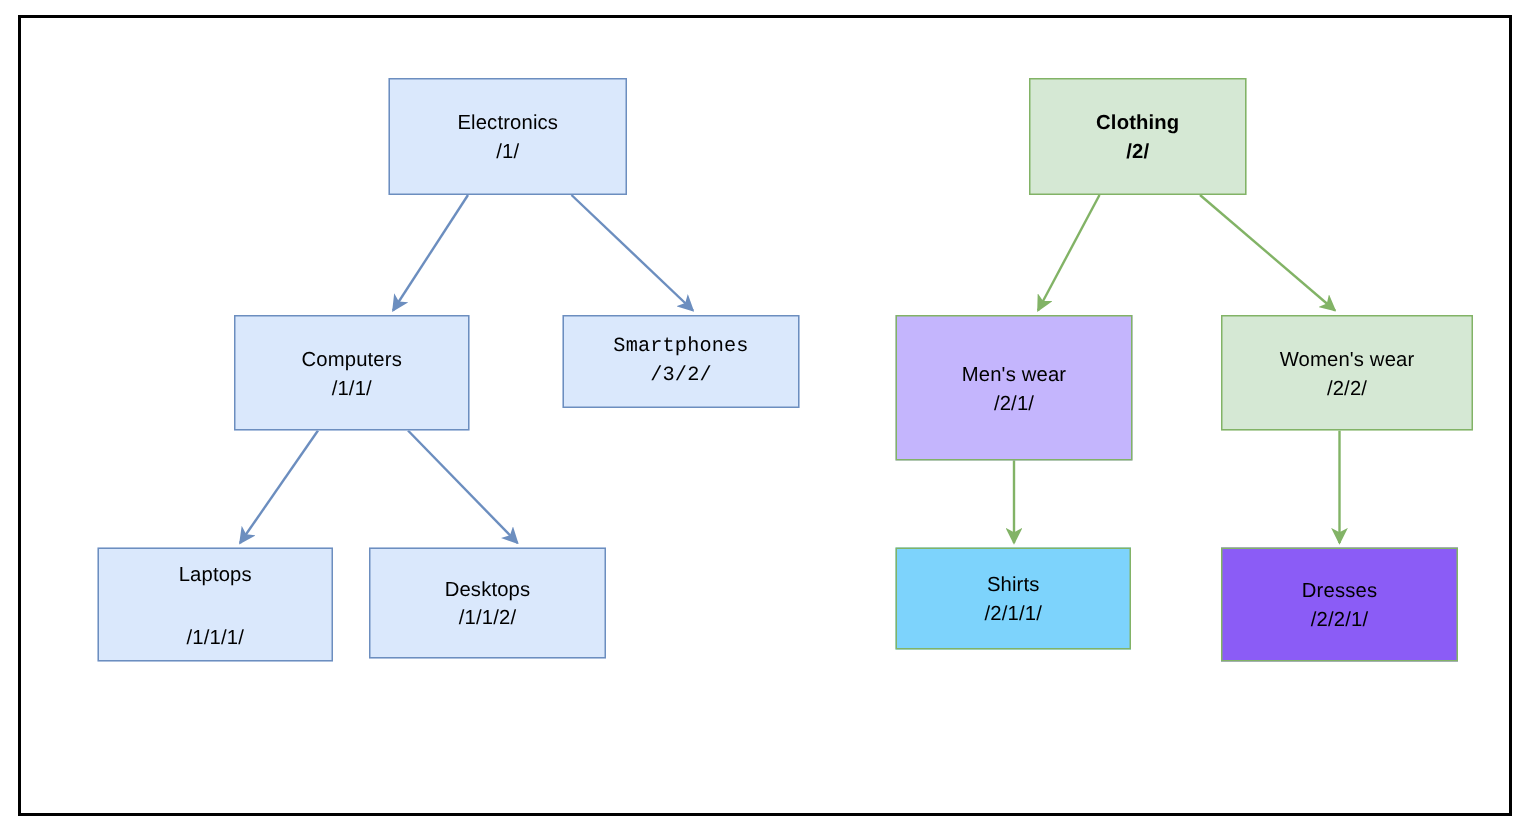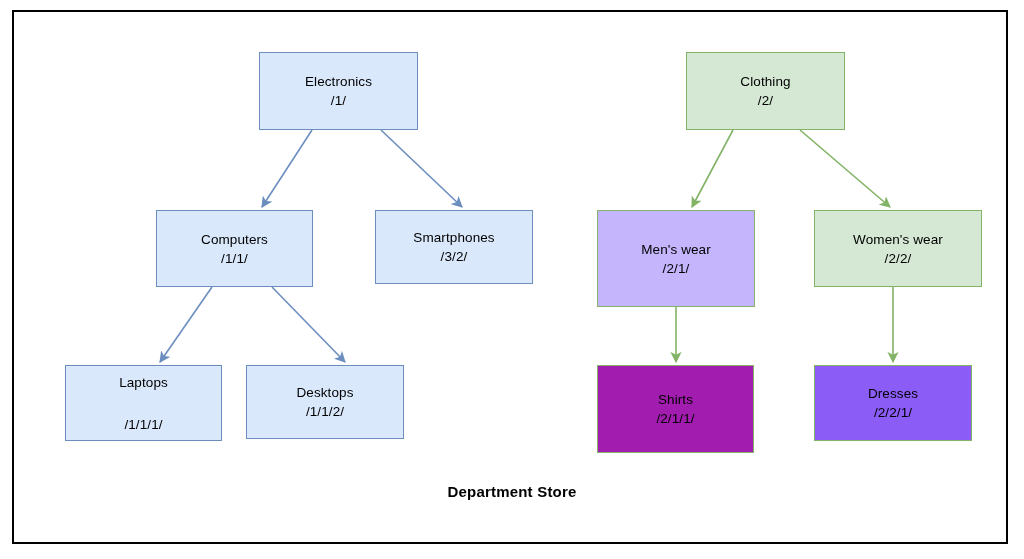--- a/index.html
+++ b/index.html
@@ -89,53 +89,52 @@
       <line x1="800" y1="130" x2="890" y2="207" stroke="#82b366" stroke-width="1.6" marker-end="url(#arrow-green)"></line>
       <line x1="676" y1="287" x2="676" y2="362" stroke="#82b366" stroke-width="1.6" marker-end="url(#arrow-green)"></line>
       <line x1="893" y1="287" x2="893" y2="362" stroke="#82b366" stroke-width="1.6" marker-end="url(#arrow-green)"></line>
     </svg>
 
   <div id="nodes">
       <div class="node" style="left: 259px; top: 52px; width: 159px; height: 78px; background: rgb(218, 232, 252); border-color: rgb(108, 142, 191);">
         <span class="label">Electronics</span>
         <span class="path">/1/</span>
       </div>
-      <div class="node" style="left: 686px; top: 52px; width: 159px; height: 78px; background: rgb(213, 232, 212); border-color: rgb(130, 179, 102);">
+      <div class="node" style="left: 686px; top: 52px; width: 145px; height: 78px; background: rgb(213, 232, 212); border-color: rgb(130, 179, 102); font-weight: bold;">
         <span class="label">Clothing</span>
         <span class="path">/2/</span>
       </div>
       <div class="node" style="left: 156px; top: 210px; width: 157px; height: 77px; background: rgb(218, 232, 252); border-color: rgb(108, 142, 191);">
         <span class="label">Computers</span>
         <span class="path">/1/1/</span>
       </div>
-      <div class="node" style="left: 375px; top: 210px; width: 158px; height: 74px; background: rgb(218, 232, 252); border-color: rgb(108, 142, 191);">
+      <div class="node" style="left: 375px; top: 210px; width: 158px; height: 62px; background: rgb(218, 232, 252); border-color: rgb(108, 142, 191); font-family: Liberation Mono, monospace;">
         <span class="label">Smartphones</span>
         <span class="path">/3/2/</span>
       </div>
       <div class="node" style="left: 597px; top: 210px; width: 158px; height: 97px; background: #c4b5fd; border-color: rgb(130, 179, 102);">
         <span class="label">Men's wear</span>
         <span class="path">/2/1/</span>
       </div>
       <div class="node" style="left: 814px; top: 210px; width: 168px; height: 77px; background: rgb(213, 232, 212); border-color: rgb(130, 179, 102);">
         <span class="label">Women's wear</span>
         <span class="path">/2/2/</span>
       </div>
       <div class="node" style="left: 65px; top: 365px; width: 157px; height: 76px; background: rgb(218, 232, 252); border-color: rgb(108, 142, 191); gap: 23px;">
         <span class="label">Laptops</span>
         <span class="path">/1/1/1/</span>
       </div>
       <div class="node" style="left: 246px; top: 365px; width: 158px; height: 74px; background: rgb(218, 232, 252); border-color: rgb(108, 142, 191);">
         <span class="label">Desktops</span>
         <span class="path">/1/1/2/</span>
       </div>
-      <div class="node" style="left: 597px; top: 365px; width: 157px; height: 88px; background: #a21caf; border-color: rgb(130, 179, 102);">
+      <div class="node" style="left: 597px; top: 365px; width: 157px; height: 68px; background: #7dd3fc; border-color: rgb(130, 179, 102);">
         <span class="label">Shirts</span>
         <span class="path">/2/1/1/</span>
       </div>
       <div class="node" style="left: 814px; top: 365px; width: 158px; height: 76px; background: #8b5cf6; border-color: rgb(130, 179, 102);">
         <span class="label">Dresses</span>
         <span class="path">/2/2/1/</span>
       </div>
     </div>
 
-  <div class="diagram-title" style="top: 483px;">Department Store</div>
 
 </div>
 
 </body></html>

